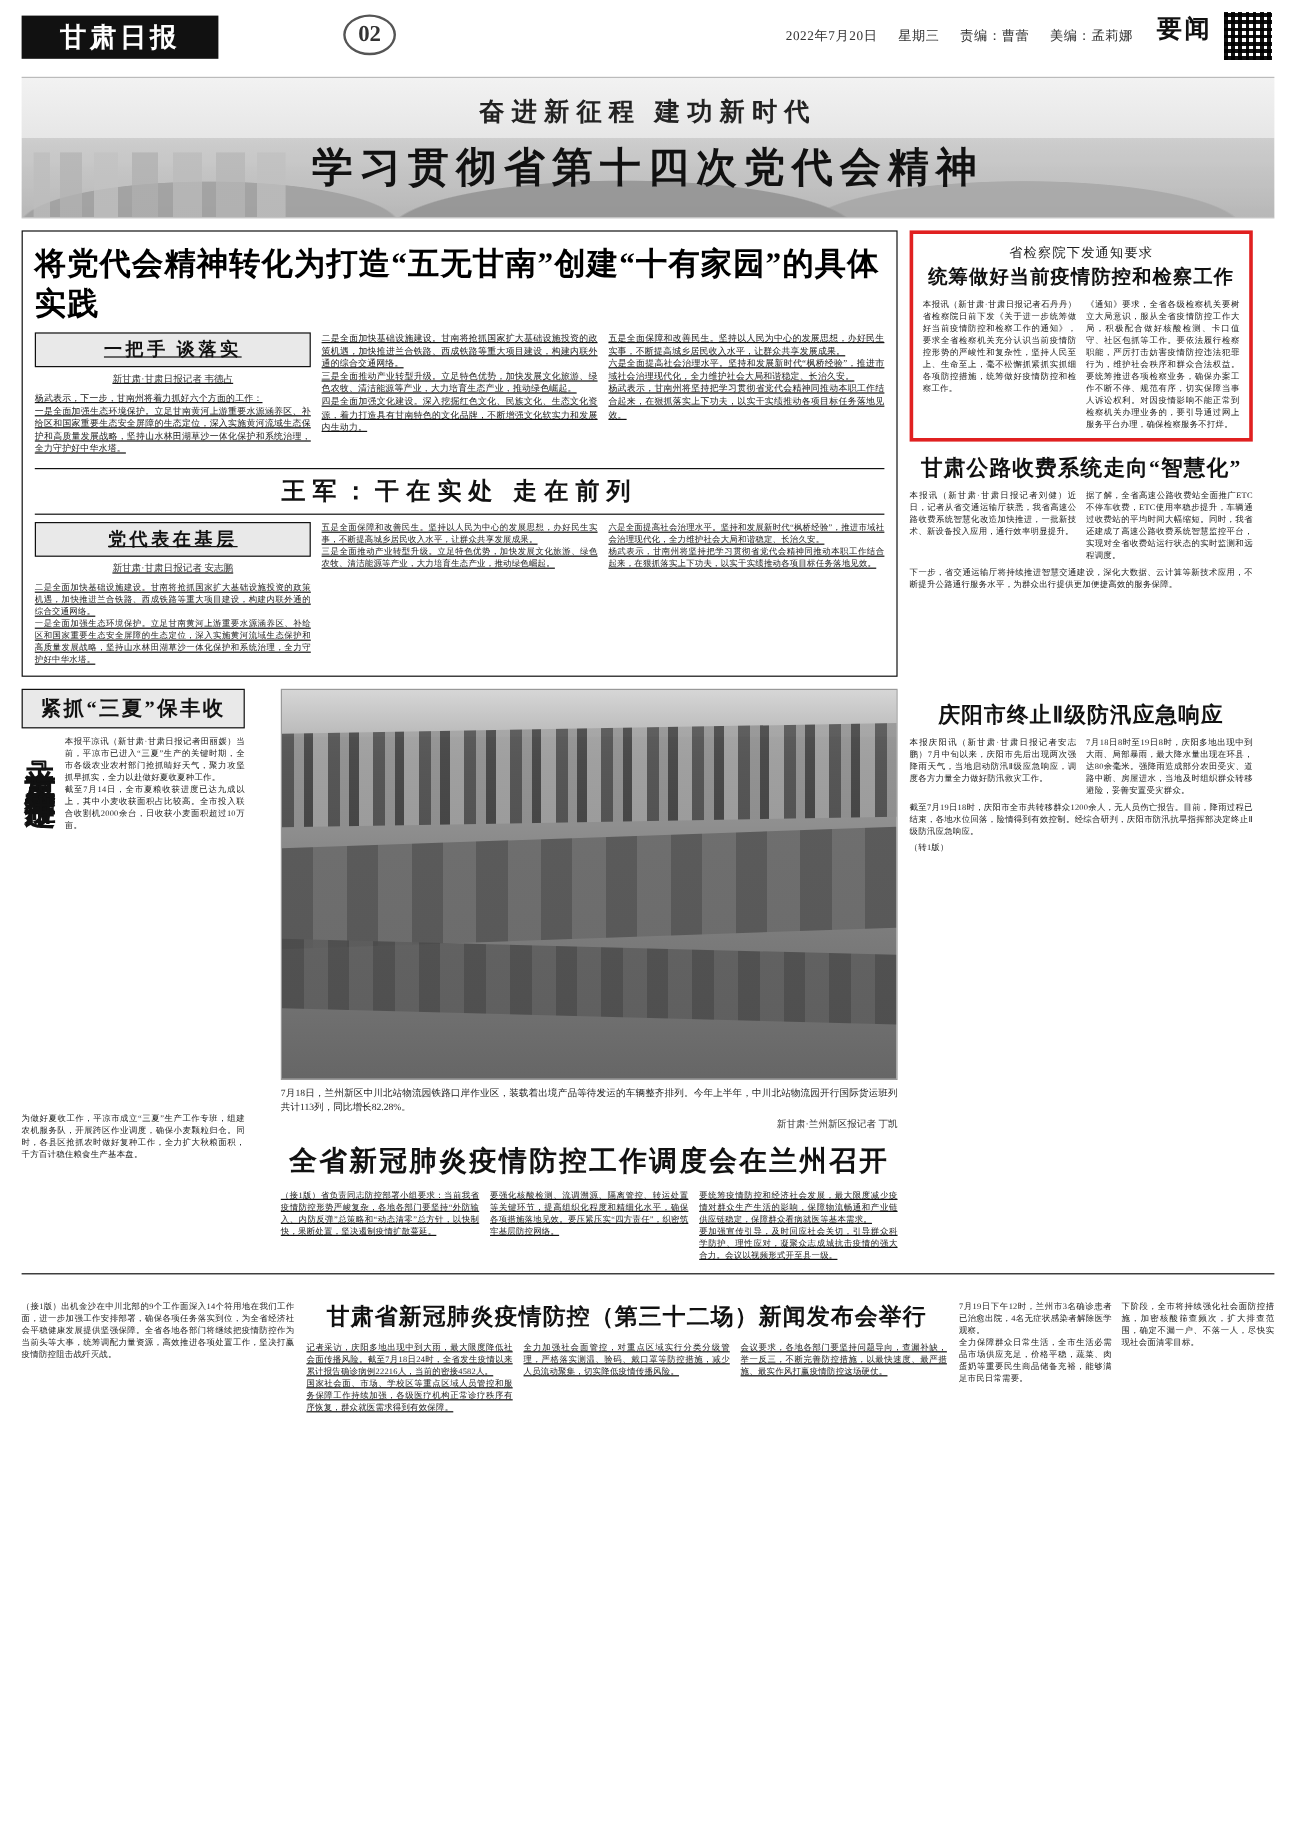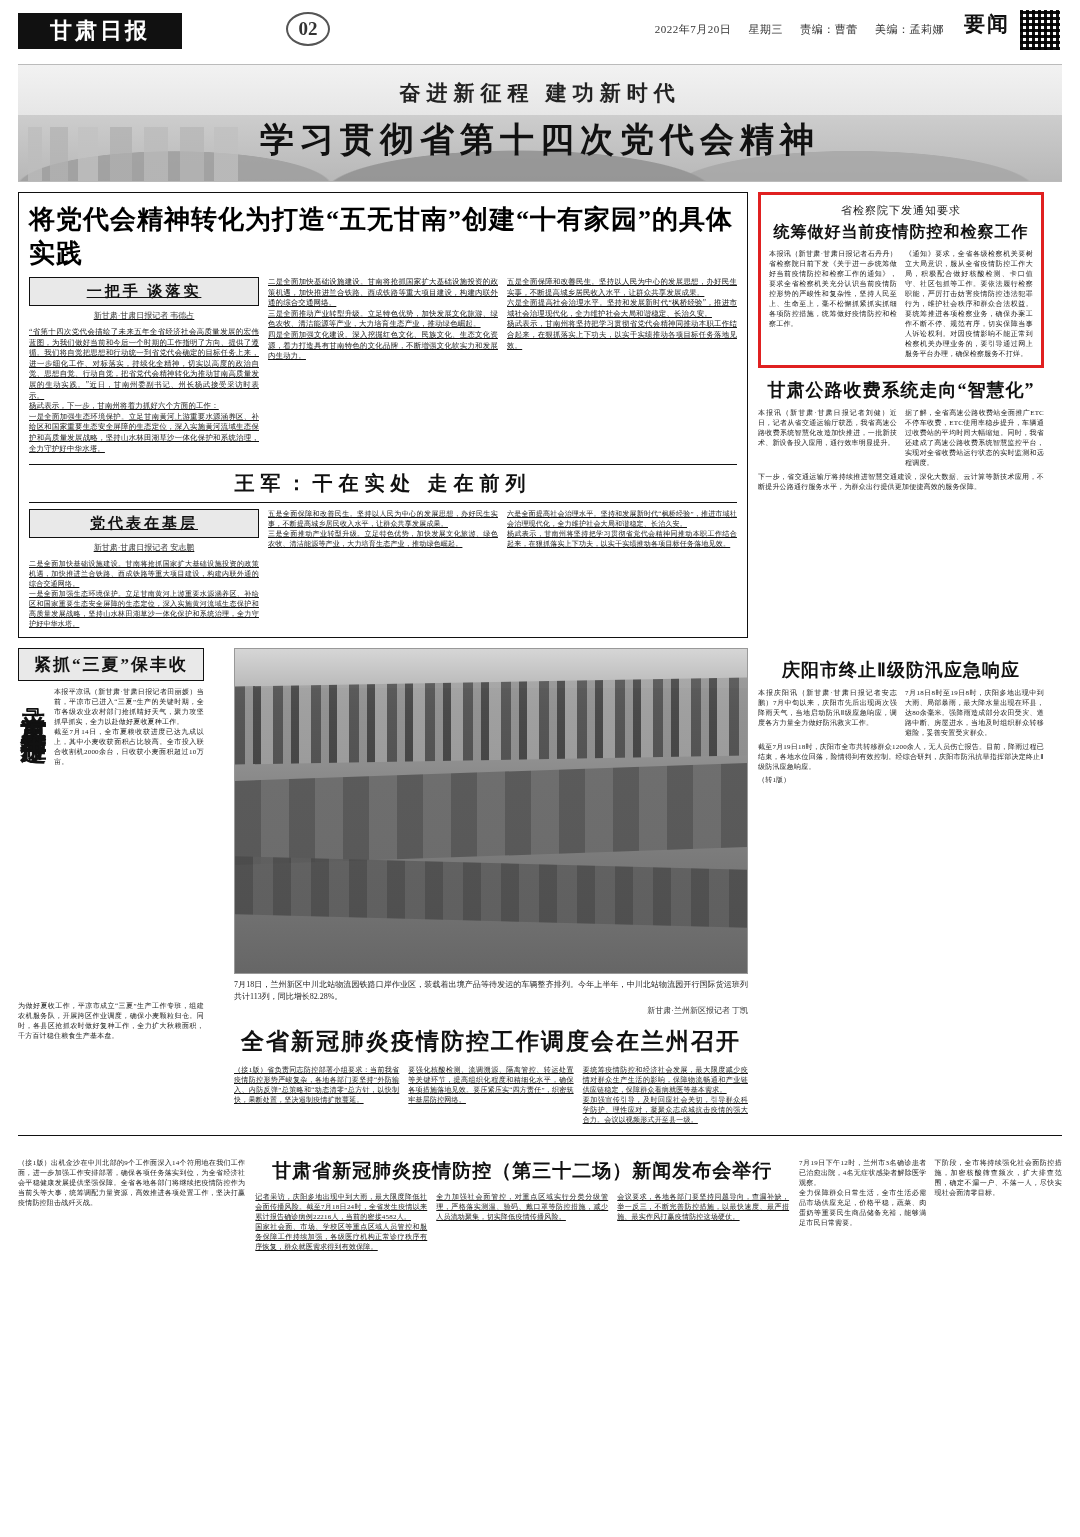--- a/index.html
+++ b/index.html
@@ -196,21 +196,20 @@
 
   <div class="top-area">
 
     <div class="top-left">
       <div class="headline">将党代会精神转化为打造“五无甘南”创建“十有家园”的具体实践</div>
 
       <div class="three-col">
         <div>
           <div class="tag-box">一把手  谈落实</div>
           <div class="byline">新甘肃·甘肃日报记者 韦德占</div>
-          <div class="txt">“省第十四次党代会描绘了未来五年全省经济社会高质量发展的宏伟蓝图，为我们做好当前和今后一个时期的工作指明了方向、提供了遵循。我们将自觉把思想和行动统一到省党代会确定的目标任务上来，进一步细化工作、对标落实，持续化全精神，切实以高度的政治自觉、思想自觉、行动自觉，把省党代会精神转化为推动甘南高质量发展的生动实践。”近日，甘南州委副书记、州长杨武接受采访时表示。</div>
           <div class="txt">杨武表示，下一步，甘南州将着力抓好六个方面的工作：</div>
           <div class="txt">一是全面加强生态环境保护。立足甘南黄河上游重要水源涵养区、补给区和国家重要生态安全屏障的生态定位，深入实施黄河流域生态保护和高质量发展战略，坚持山水林田湖草沙一体化保护和系统治理，全力守护好中华水塔。</div>
         </div>
         <div>
           <div class="txt">二是全面加快基础设施建设。甘南将抢抓国家扩大基础设施投资的政策机遇，加快推进兰合铁路、西成铁路等重大项目建设，构建内联外通的综合交通网络。</div>
           <div class="txt">三是全面推动产业转型升级。立足特色优势，加快发展文化旅游、绿色农牧、清洁能源等产业，大力培育生态产业，推动绿色崛起。</div>
           <div class="txt">四是全面加强文化建设。深入挖掘红色文化、民族文化、生态文化资源，着力打造具有甘南特色的文化品牌，不断增强文化软实力和发展内生动力。</div>
         </div>
         <div>
           <div class="txt">五是全面保障和改善民生。坚持以人民为中心的发展思想，办好民生实事，不断提高城乡居民收入水平，让群众共享发展成果。</div>

